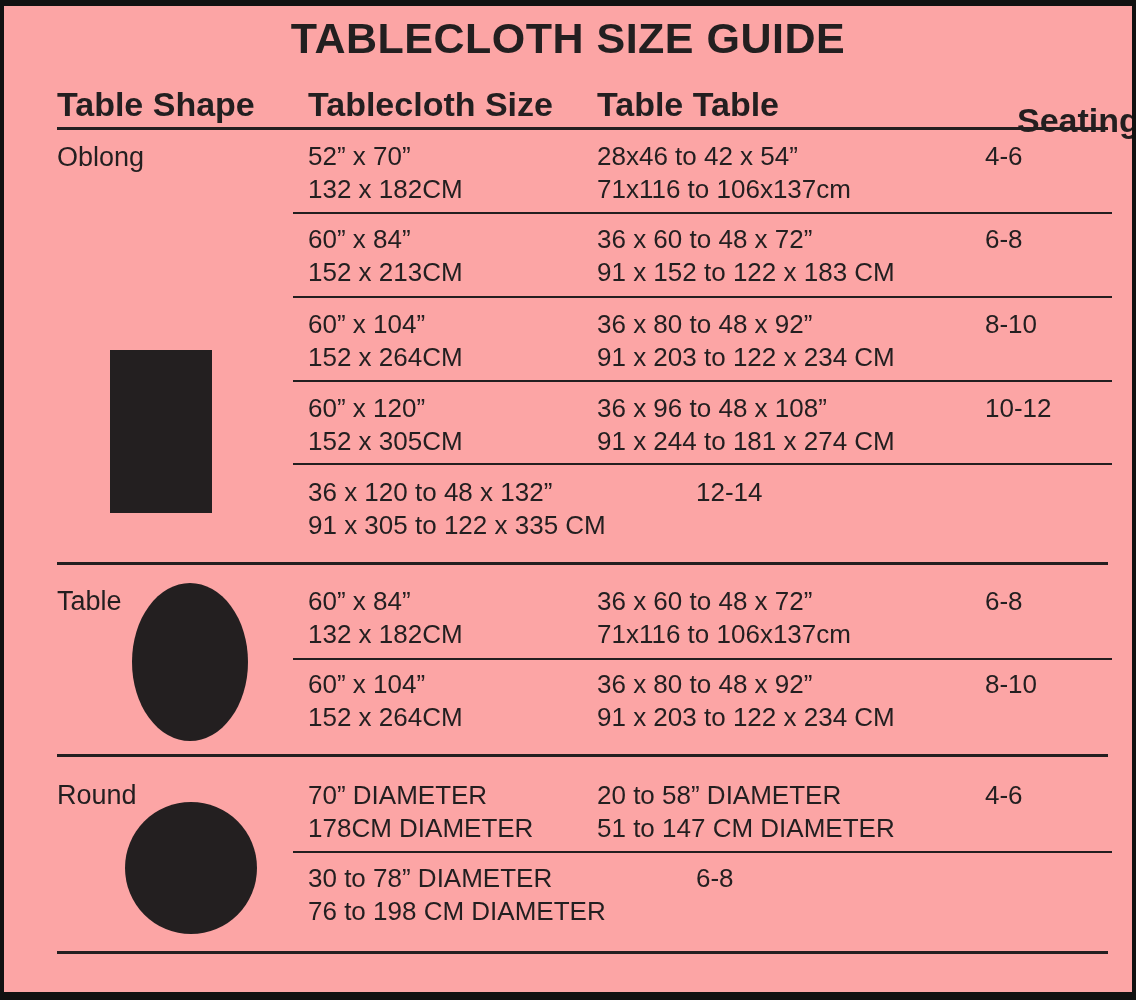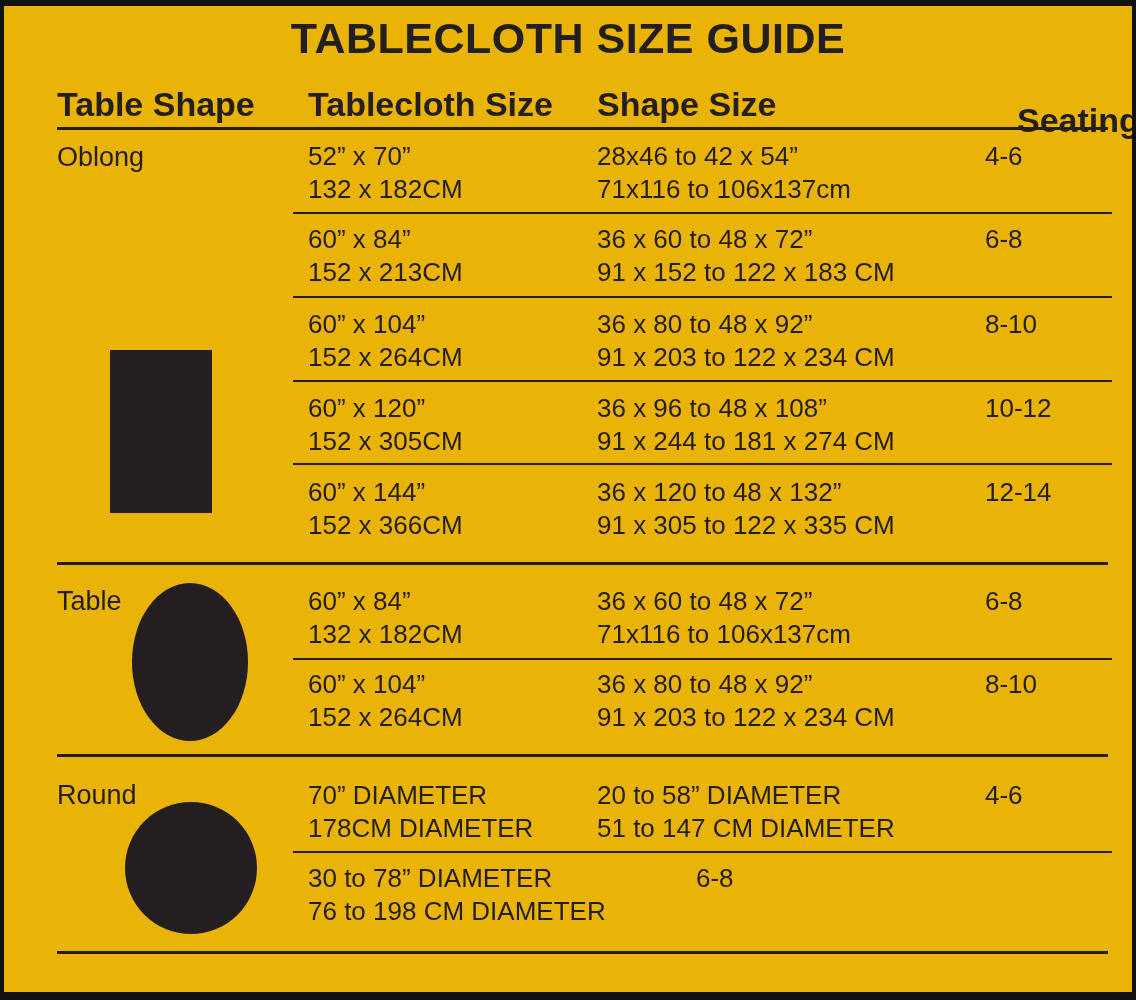--- a/index.html
+++ b/index.html
@@ -1,20 +1,20 @@
 <!DOCTYPE html>
 <html><head>
 <meta charset="utf-8">
 <style>
   html,body { margin:0; padding:0; background:#e8e8e8; }
   .frame {
     position:relative;
     width:1136px; height:1000px;
     box-sizing:border-box;
-    background:#eab308;
+    background:#fca5a5;
     border:4px solid #111111;
     border-top-width:6px;
     border-bottom-width:8px;
     font-family:"Liberation Sans", sans-serif;
     color:#231f20;
     overflow:hidden;
   }
   .title {
     position:absolute; top:8px; left:0; width:100%;
     margin:0; text-align:center;
@@ -56,21 +56,21 @@
 </style>
 </head>
 <body>
 
 <div class="frame">
 
   <h1 class="title">TABLECLOTH SIZE GUIDE</h1>
 
   <div class="col-header ch-shape">Table Shape</div>
   <div class="col-header ch-tablecloth">Tablecloth Size</div>
-  <div class="col-header ch-table">Shape Size</div>
+  <div class="col-header ch-table">Table Table</div>
   <div class="col-header ch-seating">Seating</div>
 
   <div class="hr header-line"></div>
 
   <div class="section-label" style="top:135px">Oblong</div>
   <div class="shape rectangle"></div>
 
   <div class="row" style="top:134px">
     <div class="cell c1">
       <div>52” x 70”</div>
@@ -117,24 +117,20 @@
     </div>
     <div class="cell c2">
       <div>36 x 96 to 48 x 108”</div>
       <div>91 x 244 to 181 x 274 CM</div>
     </div>
     <div class="cell c3">10-12</div>
   </div>
   <div class="hr row-line" style="top:457px"></div>
 
   <div class="row" style="top:470px">
-    <div class="cell c1">
-      <div>60” x 144”</div>
-      <div>152 x 366CM</div>
-    </div>
     <div class="cell c2">
       <div>36 x 120 to 48 x 132”</div>
       <div>91 x 305 to 122 x 335 CM</div>
     </div>
     <div class="cell c3">12-14</div>
   </div>
 
   <div class="hr section-line" style="top:556px"></div>
 
   <div class="section-label" style="top:579px">Table</div>

